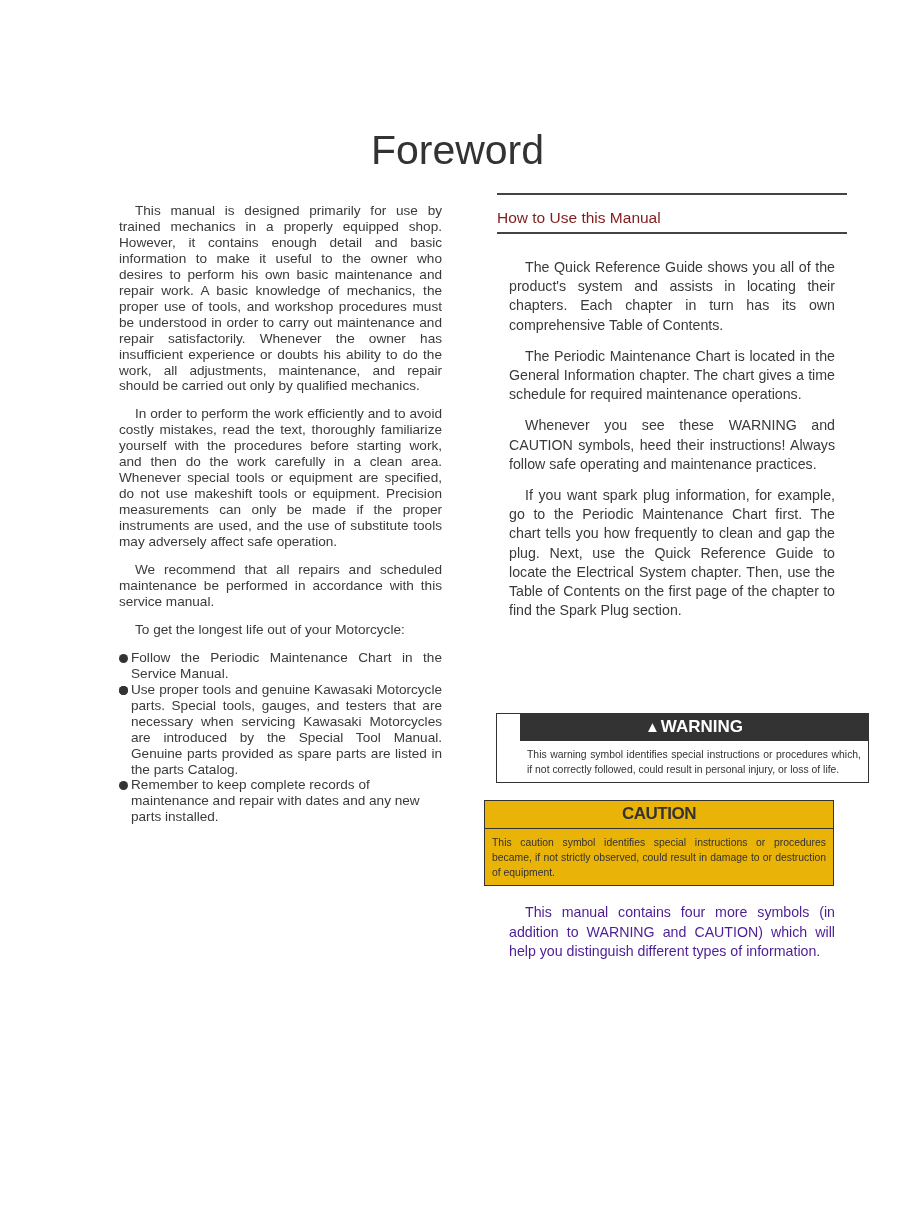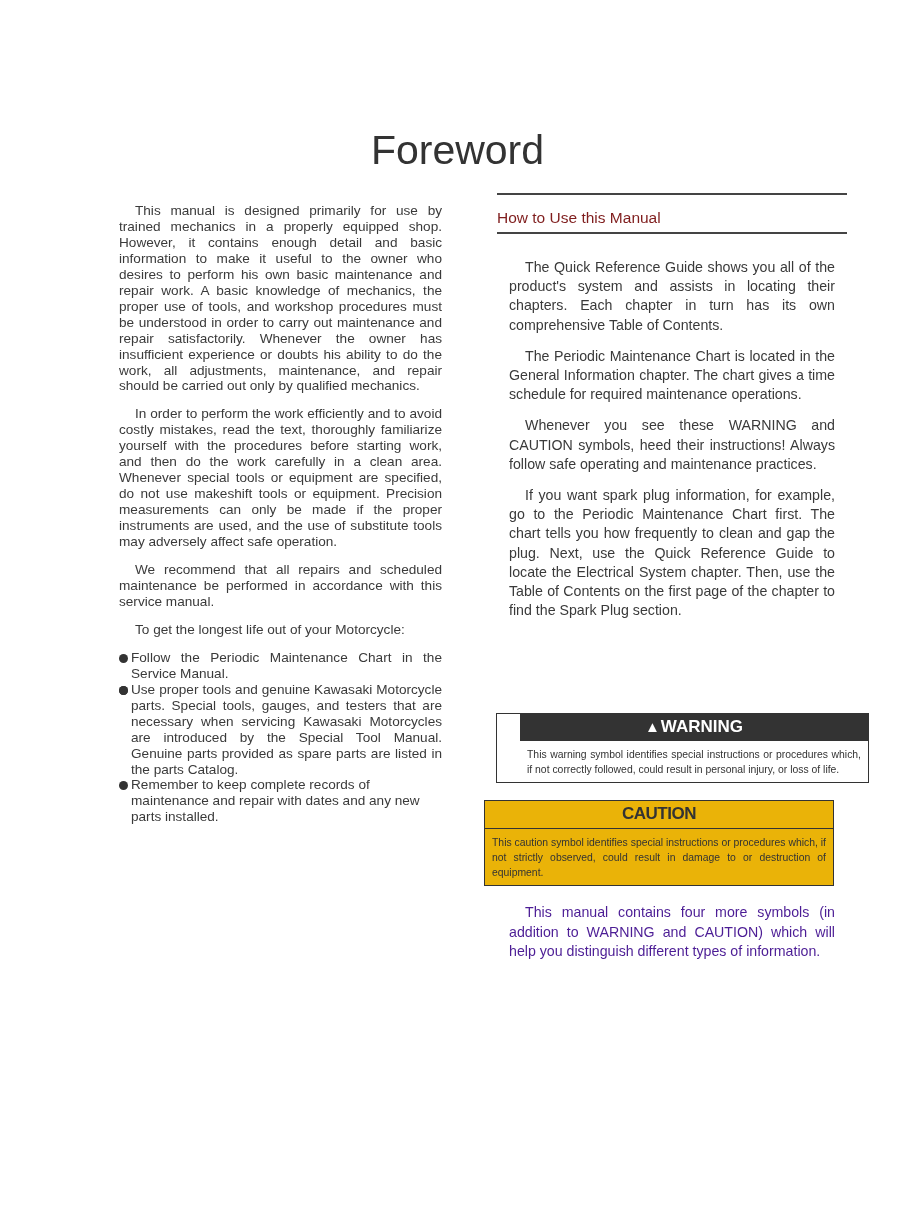--- a/index.html
+++ b/index.html
@@ -128,18 +128,18 @@
 
 <div class="warn-box">
   <div class="warn-head">
     <span class="tri">▲</span><span>WARNING</span>
   </div>
   <div class="box-body">This warning symbol identifies special instructions or procedures which, if not correctly followed, could result in personal injury, or loss of life.</div>
 </div>
 
 <div class="caution-box">
   <div class="caution-head">CAUTION</div>
-  <div class="box-body">This caution symbol identifies special instructions or procedures which, if not strictly observed, could result in damage to or destruction of equipment.</div>
+  <div class="box-body">This caution symbol identifies special instructions or procedures became, if not strictly observed, could result in damage to or destruction of equipment.</div>
 </div>
 
 <div class="closing">
   <p>This manual contains four more symbols (in addition to WARNING and CAUTION) which will help you distinguish different types of information.</p>
 </div>
 
 </body></html>

